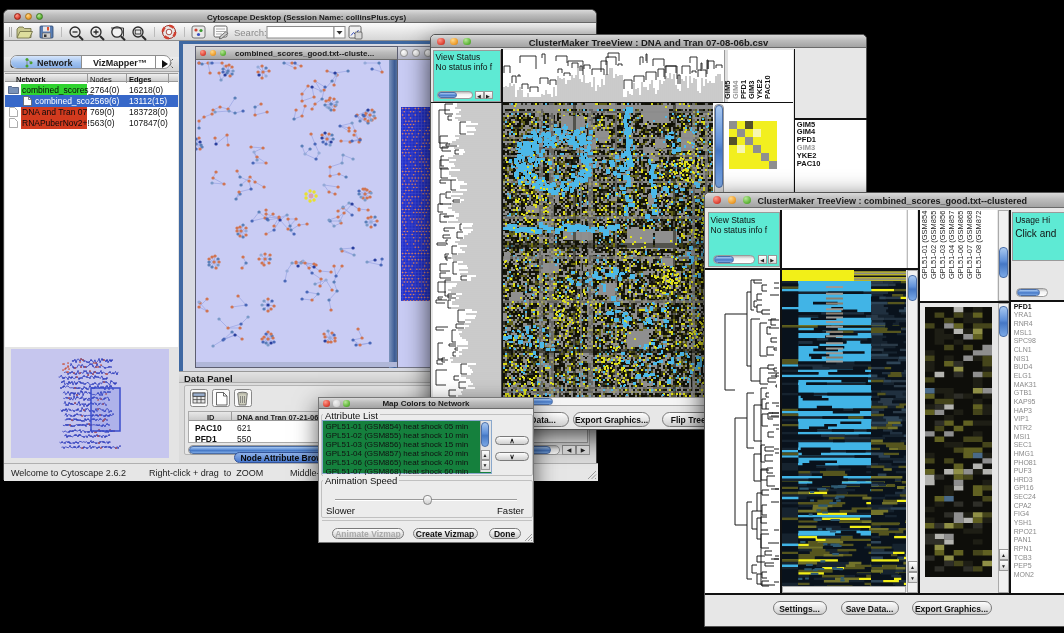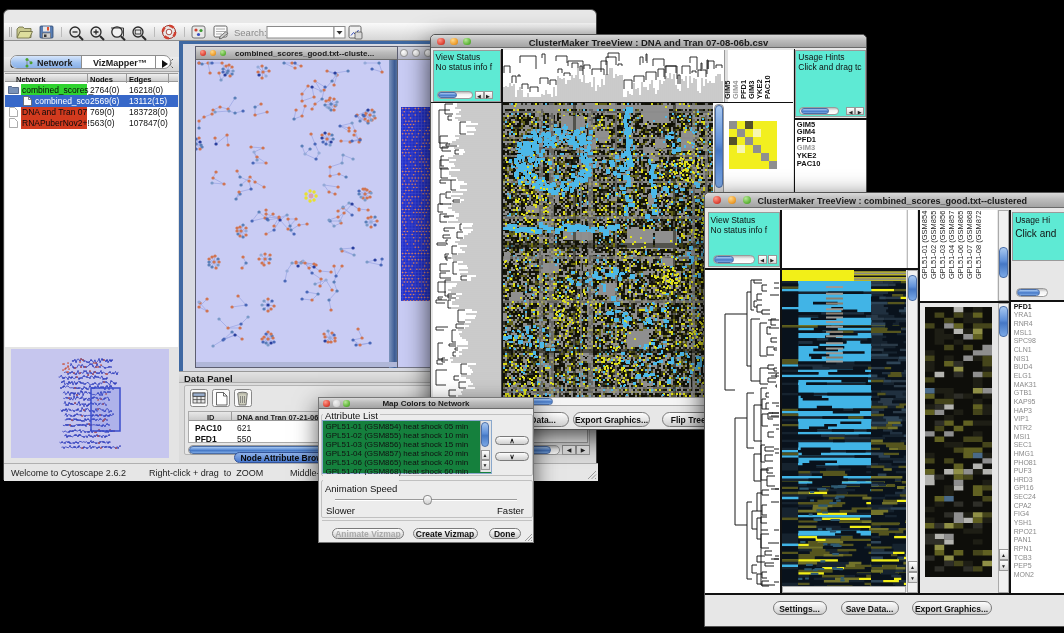--- a/index.html
+++ b/index.html
@@ -14,20 +14,26 @@
 .sbpill{background:linear-gradient(#a8c8f0,#5e8fd8 45%,#4577c4 55%,#7aa8e6);border:1px solid #4a6ea8;border-radius:4px}
 .arrbtn{background:linear-gradient(#fff,#d8d8d8);border:1px solid #999;text-align:center;color:#222}
 .blkline{background:#111}
 svg{display:block}
 </style></head>
 <body>
 <div id="stage">
 
 <div class="abs" style="left:3px;top:9px;width:594px;height:471px;background:#e8e8e8;border-radius:6px 6px 0 0;box-shadow:0 8px 26px rgba(0,0,0,0.75);border:1px solid #444">
 
+  <div class="abs titlebar" style="left:0;top:0;width:100%;height:13px;border-radius:6px 6px 0 0">
+    <span class="tl" style="position:absolute;left:10px;top:3px;width:7px;height:7px;background:radial-gradient(circle at 35% 30%,#ff9a8a,#e0483a 60%,#b02215);border:0.5px solid #9a2013"></span>
+    <span class="tl" style="position:absolute;left:21px;top:3px;width:7px;height:7px;background:radial-gradient(circle at 35% 30%,#ffd98a,#f0a030 60%,#c47a10);border:0.5px solid #a8751c"></span>
+    <span class="tl" style="position:absolute;left:32px;top:3px;width:7px;height:7px;background:radial-gradient(circle at 35% 30%,#b8e898,#64b83e 60%,#3f8f20);border:0.5px solid #3f7a22"></span>
+    <div class="ttxt" style="position:absolute;left:203px;top:2.5px;font-size:8px">Cytoscape Desktop (Session Name: collinsPlus.cys)</div>
+  </div>
 
   <div class="abs" style="left:0;top:13px;width:100%;height:18px;background:linear-gradient(#fafafa,#d6d6d6);border-bottom:1px solid #8e8e8e">
     <svg width="594" height="18" viewBox="0 0 594 18">
       <g stroke="#aaa" stroke-width="1">
             <path d="M5.5 4v10M7.5 4v10"></path>
           </g>
 
       <g transform="translate(13,3)">
             <path d="M0 3 l2 -2 h4 l1.5 1.5 H14 v9 H0 z" fill="#c9c98f" stroke="#6a6a40" stroke-width="0.8"></path>
             <path d="M0 12 L3 5.5 H15.5 L12.5 12 z" fill="#dede9e" stroke="#6a6a40" stroke-width="0.8"></path>
@@ -114,21 +120,21 @@
       <div class="abs ttxt" style="left:82px;top:1.5px;font-size:9px">VizMapper™</div>
       <div class="abs" style="left:144px;top:0;width:17px;height:14px;border-left:1px solid #8e8e8e"></div>
       <svg width="8" height="8" style="position:absolute;left:150px;top:3.5px" viewBox="0 0 8 8">
             <path d="M1 0 L7 4 L1 8 z" fill="#111"></path>
           </svg>
     </div>
 
     <div class="abs" style="left:1px;top:32px;width:173px;height:274px;background:#fff">
       <div class="abs" style="left:0;top:0;width:173px;height:9px;background:linear-gradient(#eee,#ccc);border-top:1px solid #999;border-bottom:1px solid #999">
         <span style="position:absolute;left:11px;top:0.5px;font-size:7.5px;font-weight:bold;color:#111">Network</span>
-        <span style="position:absolute;left:85px;top:0.5px;font-size:7.5px;font-weight:bold;color:#111">Nodes</span>
+        <span style="position:absolute;left:85px;top:0.5px;font-size:7.5px;font-weight:normal;color:#111">Nodes</span>
         <span style="position:absolute;left:124px;top:0.5px;font-size:7.5px;font-weight:bold;color:#111">Edges</span>
         <i style="position:absolute;left:82px;top:0;width:1px;height:9px;background:#999"></i>
         <i style="position:absolute;left:121px;top:0;width:1px;height:9px;background:#999"></i>
         <i style="position:absolute;left:163px;top:0;width:1px;height:9px;background:#999"></i>
       </div>
 
       <div class="abs" style="left:0;top:11px;width:173px;height:11px">
         <svg width="11" height="9" style="position:absolute;left:3px;top:1px" viewBox="0 0 11 9">
               <path d="M0.5 1.5 h3 l1 1 h6 v6 h-10 z" fill="#7a92b8" stroke="#41567a" stroke-width="0.8"></path>
             </svg>
@@ -311,28 +317,20 @@
     <div style="position:absolute;bottom:3px;transform:rotate(-90deg);transform-origin:left bottom;font-size:7.5px;font-weight:bold;color:#111;white-space:nowrap;left:4px">GIM5</div>
     <div style="position:absolute;bottom:3px;transform:rotate(-90deg);transform-origin:left bottom;font-size:7.5px;font-weight:bold;color:#999;white-space:nowrap;left:12px">GIM4</div>
     <div style="position:absolute;bottom:3px;transform:rotate(-90deg);transform-origin:left bottom;font-size:7.5px;font-weight:bold;color:#111;white-space:nowrap;left:20px">PFD1</div>
     <div style="position:absolute;bottom:3px;transform:rotate(-90deg);transform-origin:left bottom;font-size:7.5px;font-weight:bold;color:#111;white-space:nowrap;left:28px">GIM3</div>
     <div style="position:absolute;bottom:3px;transform:rotate(-90deg);transform-origin:left bottom;font-size:7.5px;font-weight:bold;color:#111;white-space:nowrap;left:36px">YKE2</div>
     <div style="position:absolute;bottom:3px;transform:rotate(-90deg);transform-origin:left bottom;font-size:7.5px;font-weight:bold;color:#111;white-space:nowrap;left:44px">PAC10</div>
   </div>
 
   <div class="abs blkline" style="left:362.5px;top:14px;width:1.8px;height:162px"></div>
 
-  <div class="abs panelbox" style="left:364.3px;top:14.5px;width:71px;height:67.5px">
-    <div style="position:absolute;left:2px;top:1px;font-size:8.5px;color:#111">Usage Hints</div>
-    <div style="position:absolute;left:2px;top:11px;font-size:8.5px;color:#111;white-space:nowrap;overflow:hidden;width:67px">Click and drag tc</div>
-    <div class="abs sbtrack" style="left:3px;top:56px;width:40px;height:8.5px"></div>
-    <div class="abs sbpill" style="left:5px;top:57px;width:28px;height:6.5px"></div>
-    <div class="abs arrbtn" style="left:50px;top:56px;width:9px;height:8.5px;font-size:5px;line-height:8px">◀</div>
-    <div class="abs arrbtn" style="left:59px;top:56px;width:9px;height:8.5px;font-size:5px;line-height:8px">▶</div>
-  </div>
 
   <div class="abs blkline" style="left:296.3px;top:66.5px;width:66px;height:1.8px"></div>
 
   <div class="abs" style="left:297.3px;top:68.3px;width:65px;height:108px;background:#fff">
     <svg width="48" height="48" viewBox="0 0 48 48" style="position:absolute;left:1px;top:17.7px">
       <rect width="48" height="48" fill="#f2ef1f"></rect>
       <g fill="#8f8f8f">
             <rect x="0" y="0" width="8" height="8"></rect>
             <rect x="8" y="8" width="8" height="8"></rect>
             <rect x="16" y="16" width="8" height="8"></rect>
@@ -405,21 +403,21 @@
       <div style="position:absolute;left:4px;top:11.5px;font-size:9.5px;color:#111;background:#ececec;padding:0 2px">Attribute List</div>
   <div class="abs" style="left:2.5px;top:22px;width:170px;height:54px;background:#15803d;border:1.5px solid #8aa8cc">
     <div style="position:absolute;left:3px;top:1px;font-size:8px;color:#111;line-height:9px;white-space:nowrap">GPL51-01 (GSM854) heat shock 05 min<br>GPL51-02 (GSM855) heat shock 10 min<br>GPL51-03 (GSM856) heat shock 15 min<br>GPL51-04 (GSM857) heat shock 20 min<br>GPL51-06 (GSM865) heat shock 40 min<br>GPL51-07 (GSM868) heat shock 60 min</div>
     <div class="abs" style="right:0;top:0;width:11px;height:51px;background:#e4e4e4;border-left:1px solid #aaa"></div>
     <div class="abs sbpill" style="right:1.5px;top:1px;width:8px;height:25px;border-radius:4px"></div>
     <div class="abs arrbtn" style="right:1px;top:29px;width:9px;height:10px;font-size:5px;line-height:9px">▲</div>
     <div class="abs arrbtn" style="right:1px;top:39px;width:9px;height:10px;font-size:5px;line-height:9px">▼</div>
   </div>
   <div class="abs capsule" style="left:176px;top:38px;width:34px;height:9px;font-size:7px;line-height:8px">∧</div>
   <div class="abs capsule" style="left:176px;top:53.5px;width:34px;height:9px;font-size:7px;line-height:8px">∨</div>
-  <div style="position:absolute;left:4px;top:77px;font-size:9.5px;color:#111;background:#ececec;padding:8px 2px">Animation Speed</div>
+  <div style="position:absolute;left:4px;top:77px;font-size:9.5px;color:#111;background:#ececec;padding:0 2px">Animation Speed</div>
   <div class="abs" style="left:16px;top:100.5px;width:182px;height:2px;background:#9a9a9a;border-bottom:1px solid #fff"></div>
   <div class="abs" style="left:104px;top:96.5px;width:9px;height:10px;background:linear-gradient(#fdfdfd,#cfcfcf);border:1px solid #888;border-radius:4.5px 4.5px 5px 5px"></div>
   <div style="position:absolute;left:7px;top:107px;font-size:9.5px;color:#111">Slower</div>
   <div style="position:absolute;right:9px;top:107px;font-size:9.5px;color:#111">Faster</div>
   <div class="abs" style="left:3px;top:122px;width:210px;height:1px;background:#c2c2c2"></div>
   <div class="abs capsule" style="left:13px;top:129.5px;width:72px;height:11px;font-size:8.5px;line-height:11px;color:#aaa">Animate Vizmap</div>
   <div class="abs capsule" style="left:93.5px;top:129.5px;width:65px;height:11px;font-size:8.5px;line-height:11px">Create Vizmap</div>
   <div class="abs capsule" style="left:169.5px;top:129.5px;width:32px;height:11px;font-size:8.5px;line-height:11px">Done</div>
   <svg width="9" height="9" style="position:absolute;right:0;bottom:0" viewBox="0 0 9 9">
         <path d="M8 1 L1 8 M8 4 L4 8 M8 7 L7 8" stroke="#999" stroke-width="1"></path>

